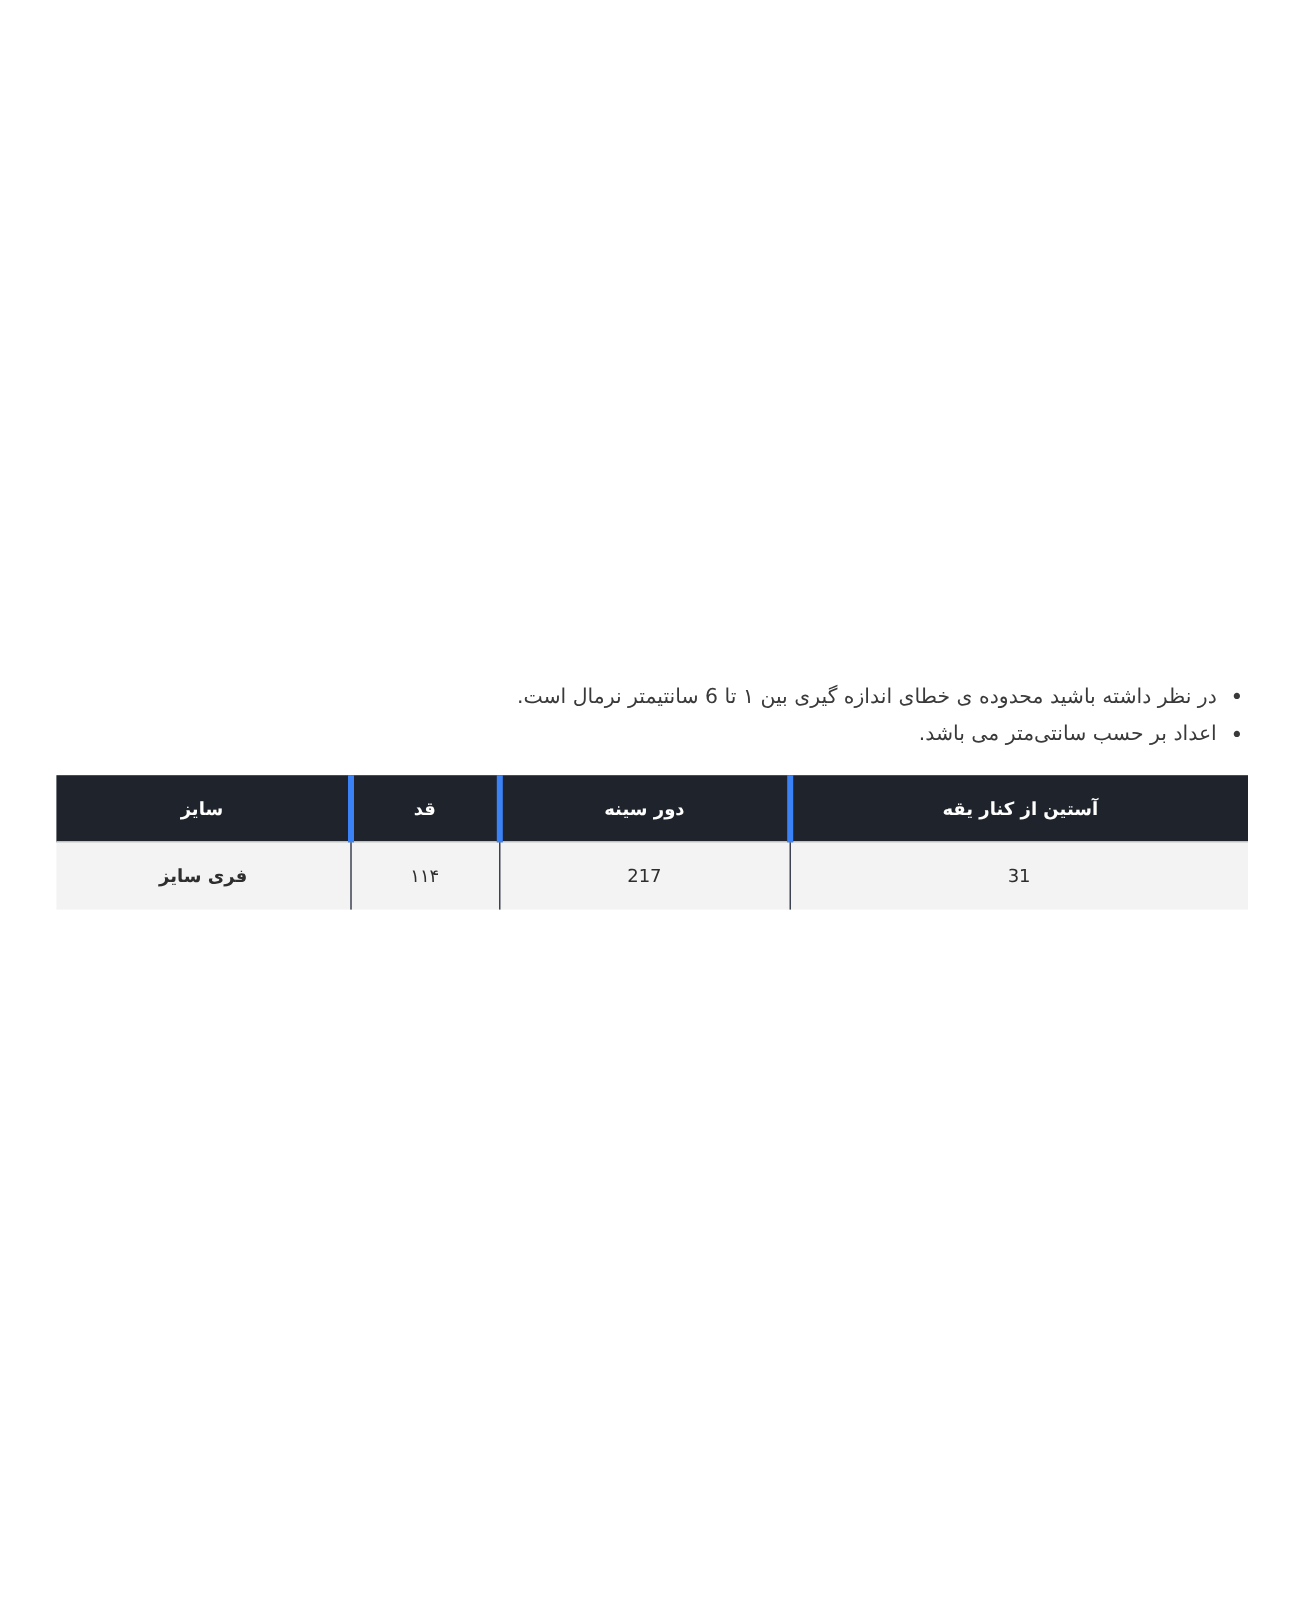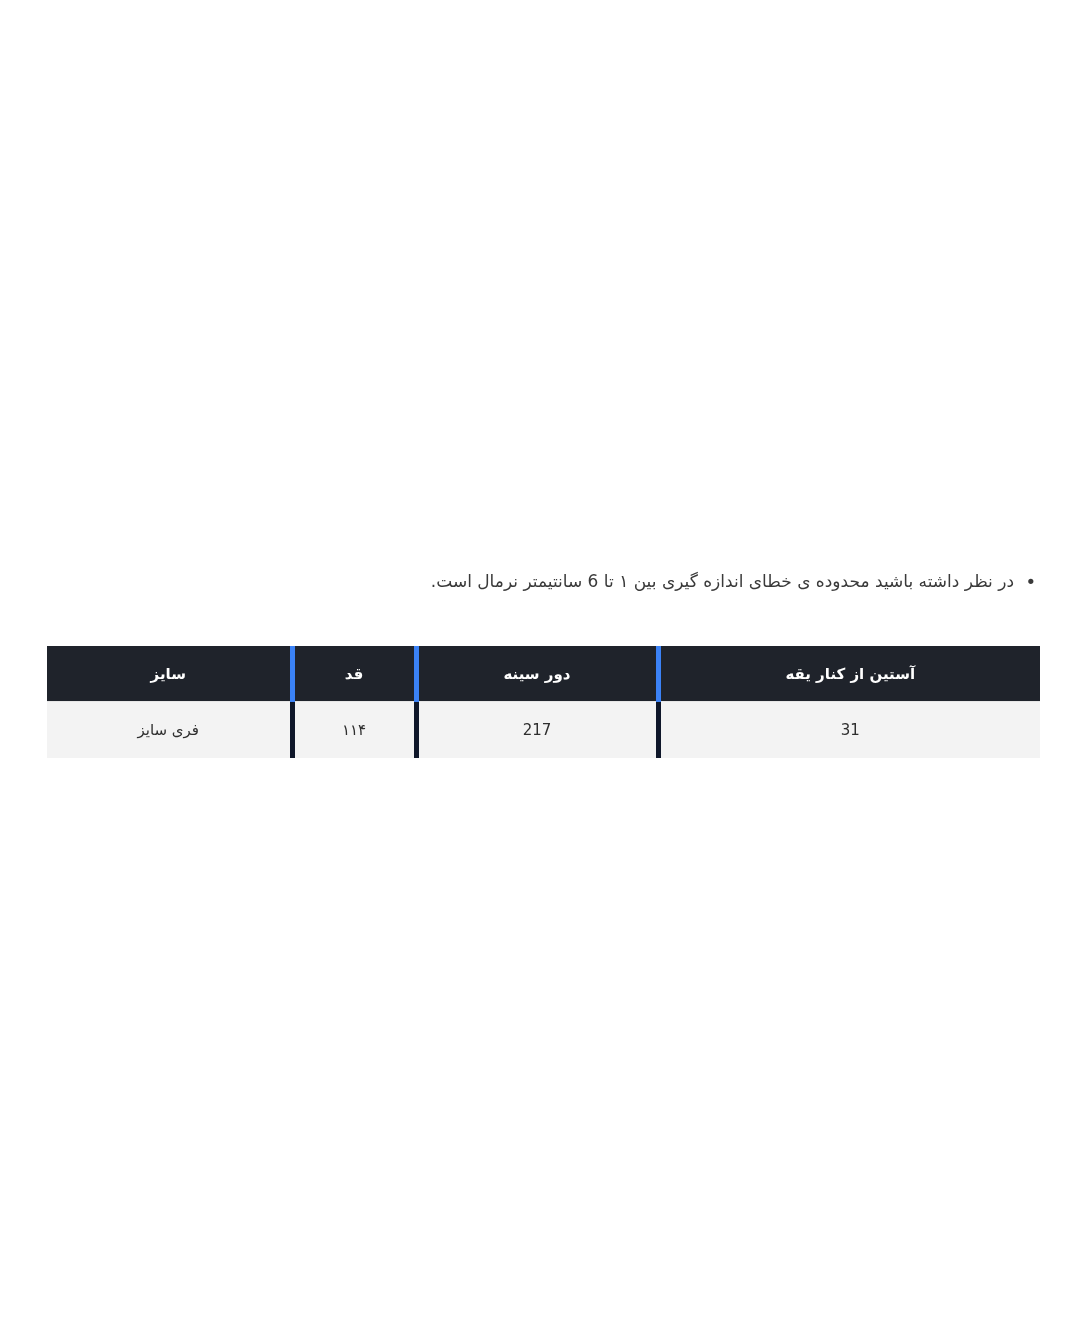--- a/index.html
+++ b/index.html
@@ -77,43 +77,44 @@
     font-size: 15px;
   }
   .size-table thead th:last-child {
     border-left: none;
   }
   .size-table tbody td {
     background: #f3f3f3;
     color: #2e2e2e;
     height: 54px;
     text-align: center;
-    border-left: 5px solid #0f172a;
+    border-left: 1px solid #0f172a;
     border-top: 1px solid #e6e6e6;
     font-size: 15px;
   }
   .size-table tbody td:last-child {
     border-left: none;
   }
   .size-table tbody td.label-cell {
-    font-weight: 400;
+    font-weight: 700;
   }
   .col-size   { width: 245px; }
   .col-length { width: 124px; }
   .col-chest  { width: 242px; }
   .col-sleeve { width: 382px; }
 </style>
 </head>
 <body>
 
 <div class="page">
 
 
   <ul class="notes">
     <li>در نظر داشته باشید محدوده ی خطای اندازه گیری بین ۱ تا 6 سانتیمتر نرمال است.</li>
+    <li>اعداد بر حسب سانتی‌متر می باشد.</li>
   </ul>
 
   <table class="size-table">
     <colgroup>
       <col class="col-sleeve">
       <col class="col-chest">
       <col class="col-length">
       <col class="col-size">
     </colgroup>
     <thead>

